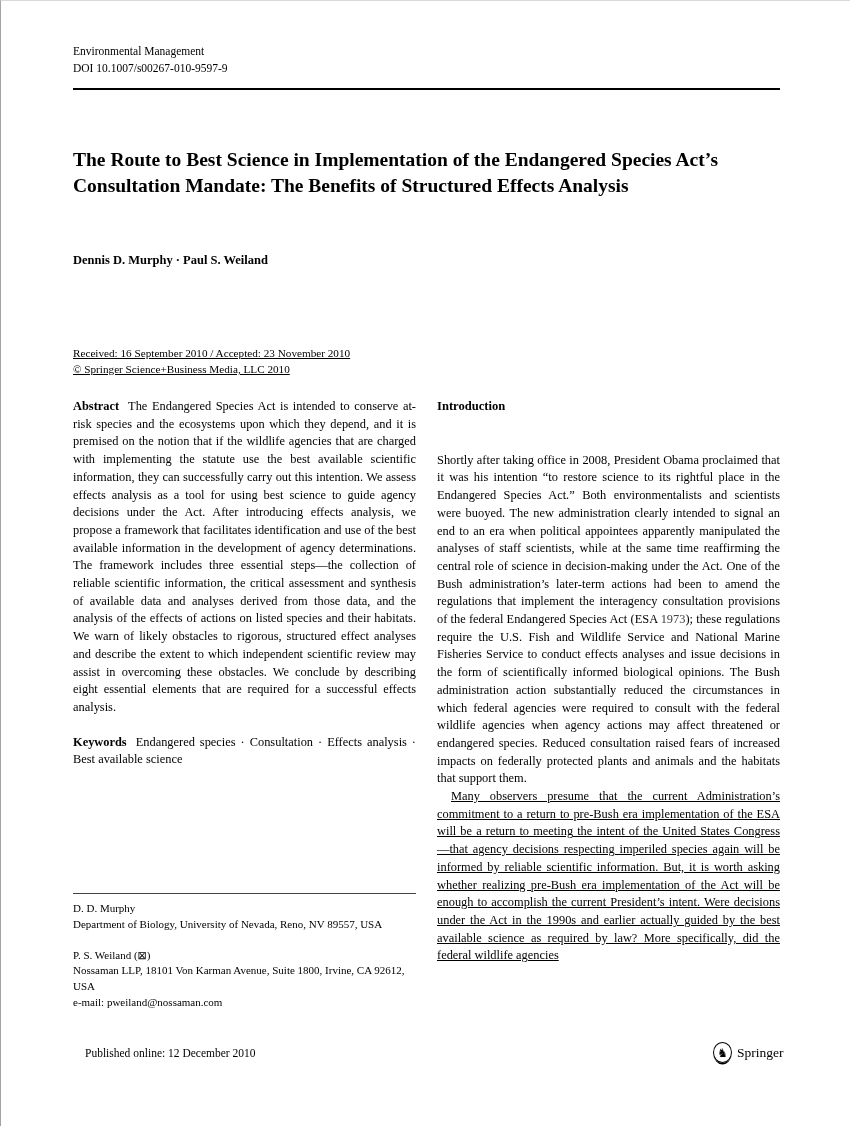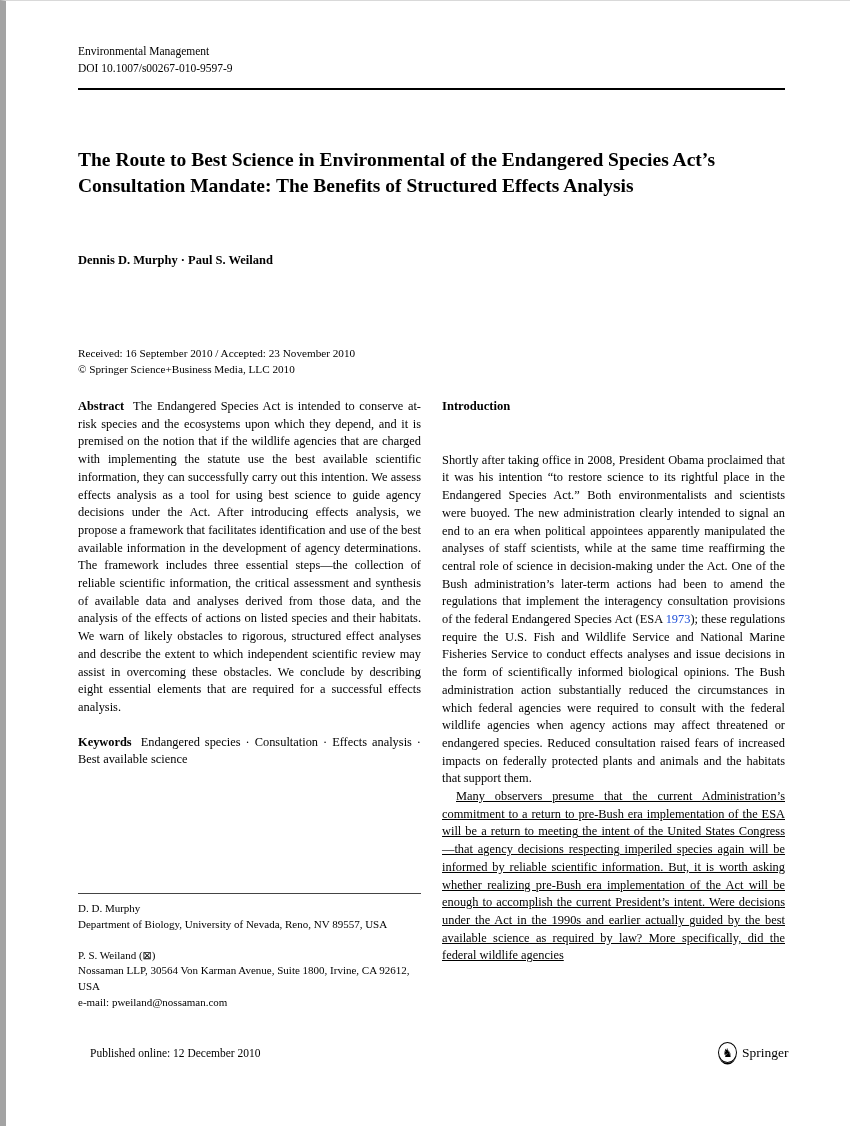--- a/index.html
+++ b/index.html
@@ -4,47 +4,47 @@
 <style>
   html,body{margin:0;padding:0;background:#ffffff;}
   .page{
     position:relative;
     width:850px;height:1126px;
     background:#ffffff;
     font-family:"Liberation Serif", serif;
     color:#000000;
     box-sizing:border-box;
     border-top:1px solid #d9d9d9;
-    border-left:6px solid #a3a3a3;
+    border-left:1px solid #a3a3a3;
     overflow:hidden;
   }
   .abs{position:absolute;}
   
   .journal-head{top:42px;left:72px;font-size:11.5px;line-height:17px;}
   .head-rule{top:87px;left:72px;width:707px;height:2px;background:#000;}
   
   .title{
     top:146px;left:72px;width:680px;
     font-size:19.5px;font-weight:bold;line-height:26px;margin:0;
   }
   .authors{top:252px;left:72px;font-size:12.5px;font-weight:bold;}
-  .meta{top:344px;left:72px;font-size:11.2px;line-height:16px;}
+  .meta{top:344px;left:72px;font-size:11.2px;line-height:16px;text-decoration:underline;}
   
   .columns{top:397px;left:72px;width:707px;display:flex;gap:21px;}
   .col{width:343px;}
   .body-par{
     margin:0;font-size:12.4px;line-height:17.7px;
     text-align:justify;
   }
   .label-b{font-weight:bold;margin-right:9px;}
   .keywords{margin-top:17px;}
   .sec-head{margin:0;font-size:12.6px;font-weight:bold;line-height:17.7px;}
   .first-par{margin-top:36px;}
   .indent-par{text-indent:14px;text-decoration:underline;}
-  .ref-link{color:#1d4ed8;text-decoration:none;cursor:pointer;}
+  .ref-link{color:#404040;text-decoration:none;cursor:pointer;}
   
   .footnote{top:892px;left:72px;width:343px;font-size:11px;line-height:15.8px;}
   .fn-rule{width:343px;height:1px;background:#444;margin-bottom:7px;}
   .fn-block{margin-bottom:15px;font-family:Liberation Serif, serif;}
   
   .published{top:1046px;left:72px;font-size:11.5px;margin-left:12px;}
   .springer{top:1041px;left:712px;display:flex;align-items:center;gap:5px;font-size:13.5px;}
   .horse-badge{
     display:inline-flex;align-items:center;justify-content:center;
     width:17px;height:19px;border:1.4px solid #000;border-radius:50%;
@@ -57,21 +57,21 @@
 
 <div class="page">
 
   <div class="abs journal-head">
     <div>Environmental Management</div>
     <div>DOI 10.1007/s00267-010-9597-9</div>
   </div>
 
   <div class="abs head-rule"></div>
 
-  <h1 class="abs title">The Route to Best Science in Environmental of the Endangered Species Act’s Consultation Mandate: The Benefits of Structured Effects Analysis</h1>
+  <h1 class="abs title">The Route to Best Science in Implementation of the Endangered Species Act’s Consultation Mandate: The Benefits of Structured Effects Analysis</h1>
 
   <div class="abs authors">Dennis D. Murphy · Paul S. Weiland</div>
 
   <div class="abs meta">
     <div>Received: 16 September 2010 / Accepted: 23 November 2010</div>
     <div>© Springer Science+Business Media, LLC 2010</div>
   </div>
 
   <div class="abs columns">
     <div class="col">
@@ -95,21 +95,21 @@
     <div class="fn-rule"></div>
     <div class="fn-block">
       <div>D. D. Murphy</div>
       <div>Department of Biology, University of Nevada, Reno, NV 89557, USA</div>
     </div>
     <div class="fn-block">
       <div>
         <span>P. S. Weiland</span>
         <span>(⊠)</span>
       </div>
-      <div>Nossaman LLP, 30564 Von Karman Avenue, Suite 1800, Irvine, CA 92612, USA</div>
+      <div>Nossaman LLP, 18101 Von Karman Avenue, Suite 1800, Irvine, CA 92612, USA</div>
       <div>e-mail: pweiland@nossaman.com</div>
     </div>
   </div>
 
   <div class="abs published">Published online: 12 December 2010</div>
 
   <div class="abs springer">
     <span class="horse-badge">♞</span>
     <span>Springer</span>
   </div>

